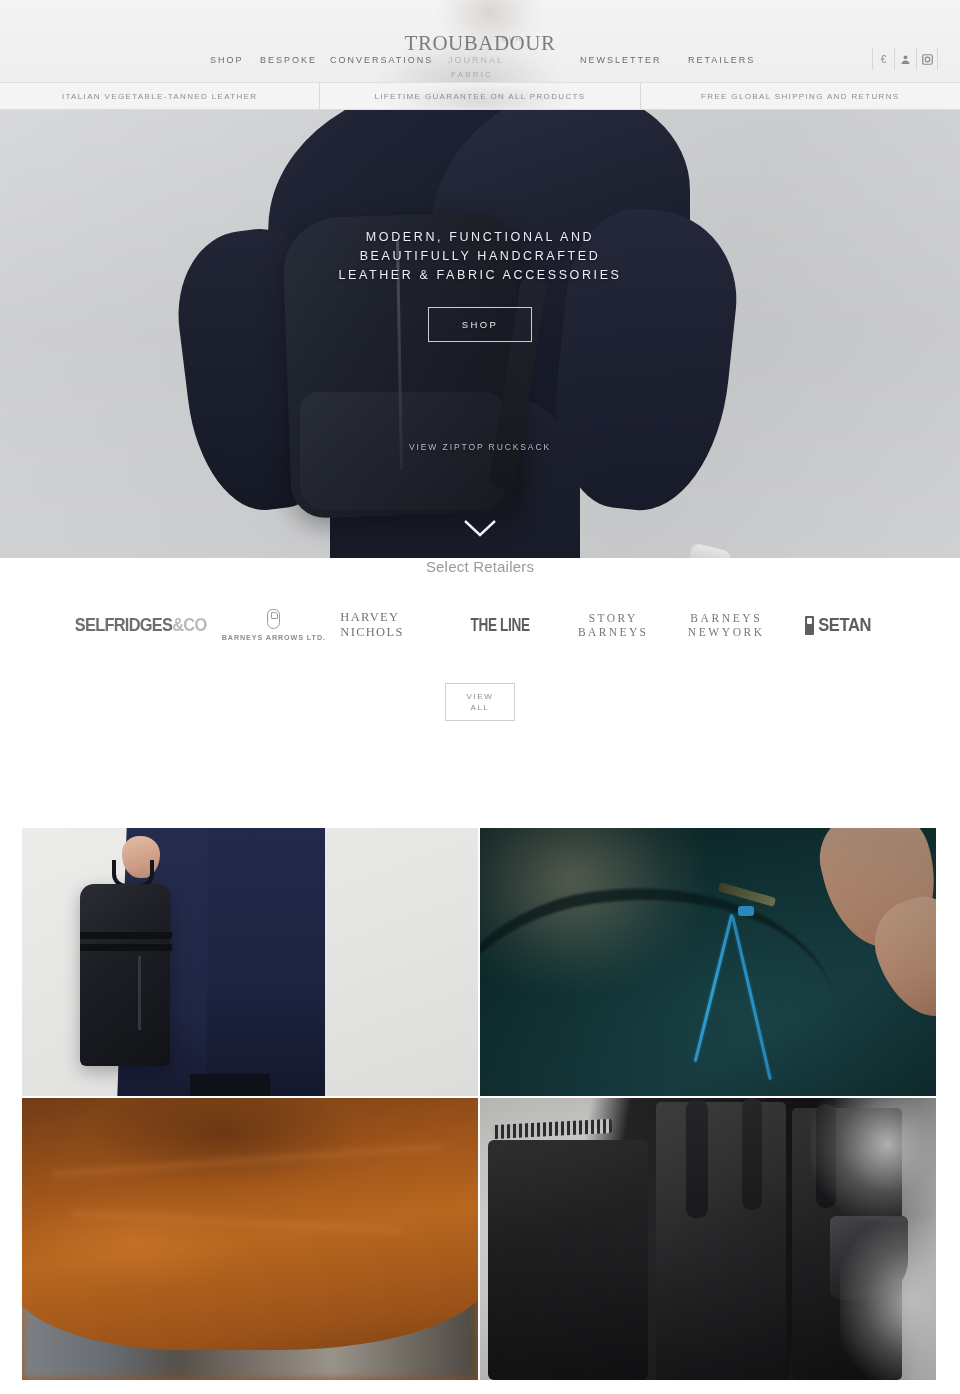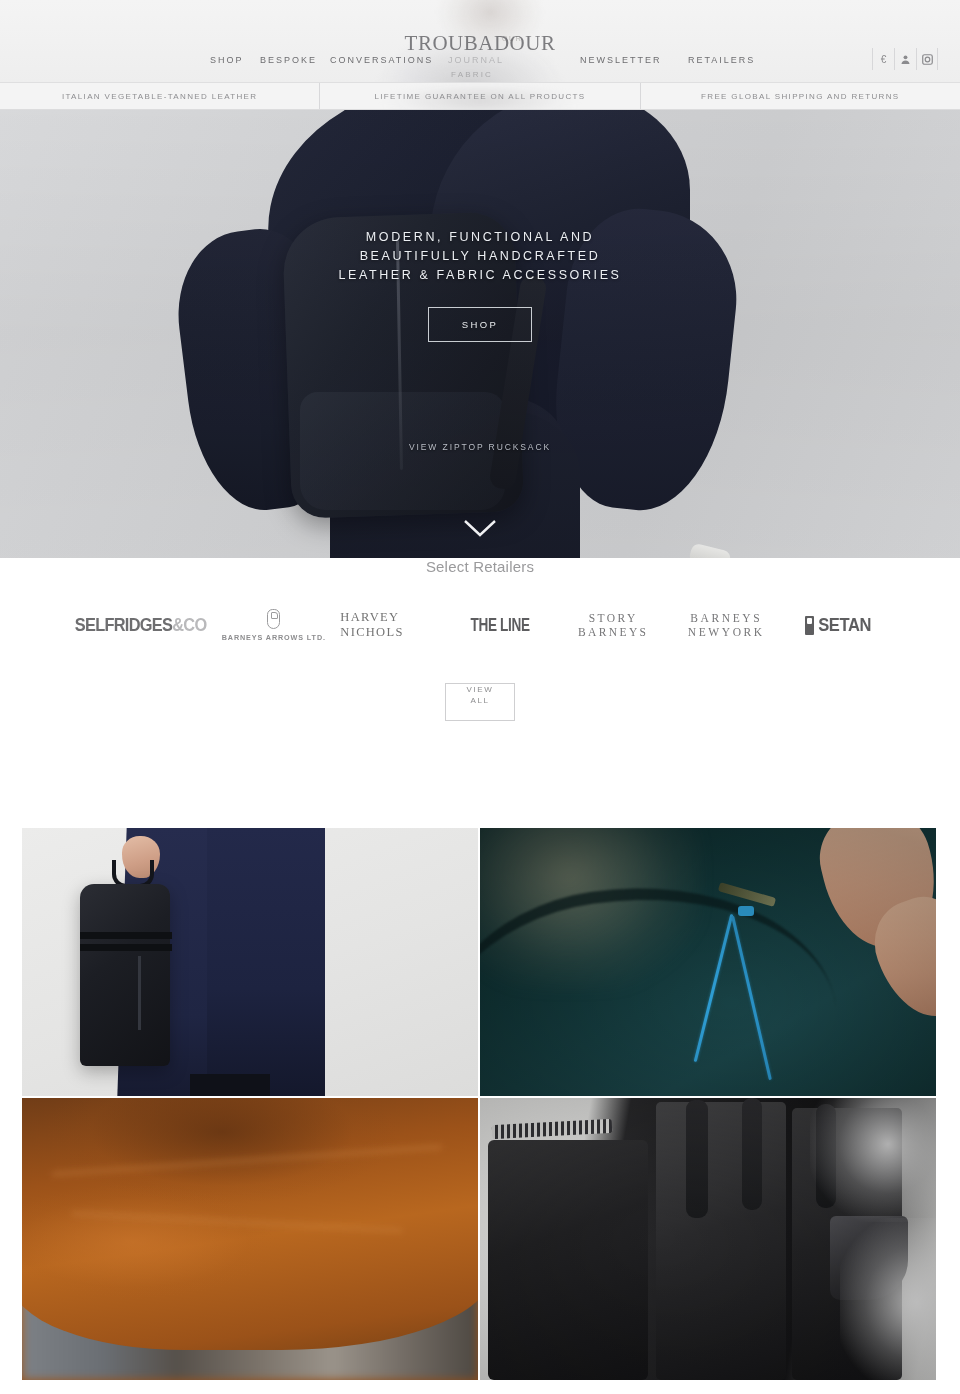--- a/index.html
+++ b/index.html
@@ -448,21 +448,21 @@
     width: 70px;
     height: 38px;
     border: 1px solid #cfcfd1;
     background: #ffffff;
     color: #8d8d8f;
     font-size: 8px;
     letter-spacing: 1.6px;
     line-height: 11px;
     cursor: pointer;
     display: flex;
-    align-items: flex-start;
+    align-items: center;
     justify-content: center;
     font-family: "Liberation Sans", sans-serif;
   }
 
   
   .grid {
     width: 916px;
     margin: 0 auto;
     display: grid;
     grid-template-columns: 456px 456px;

